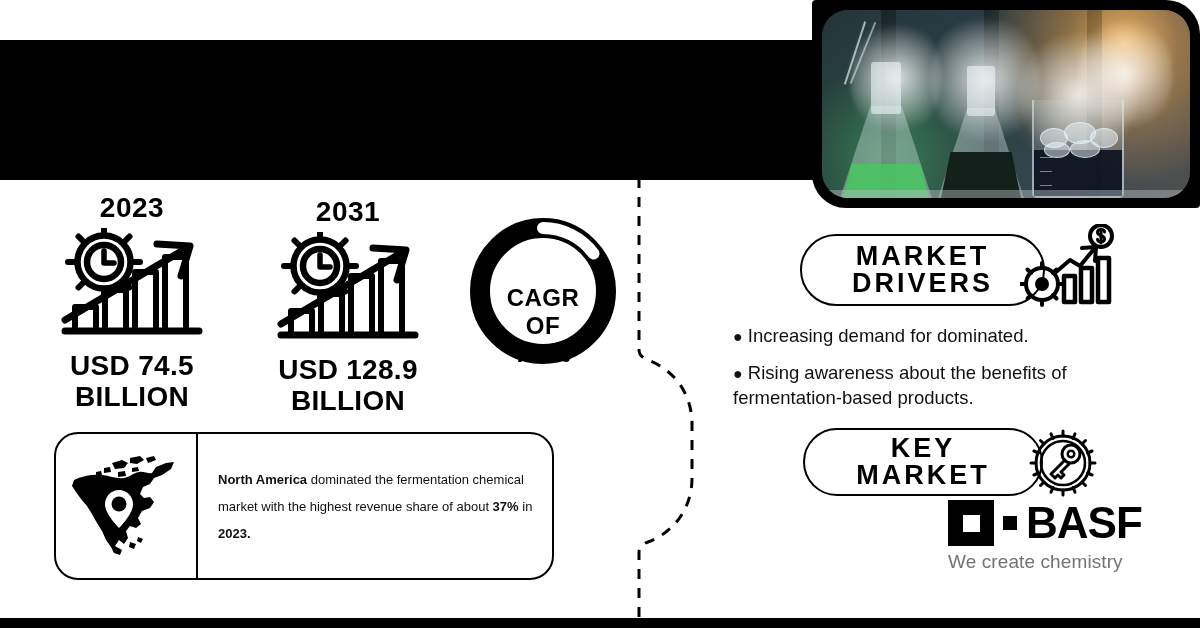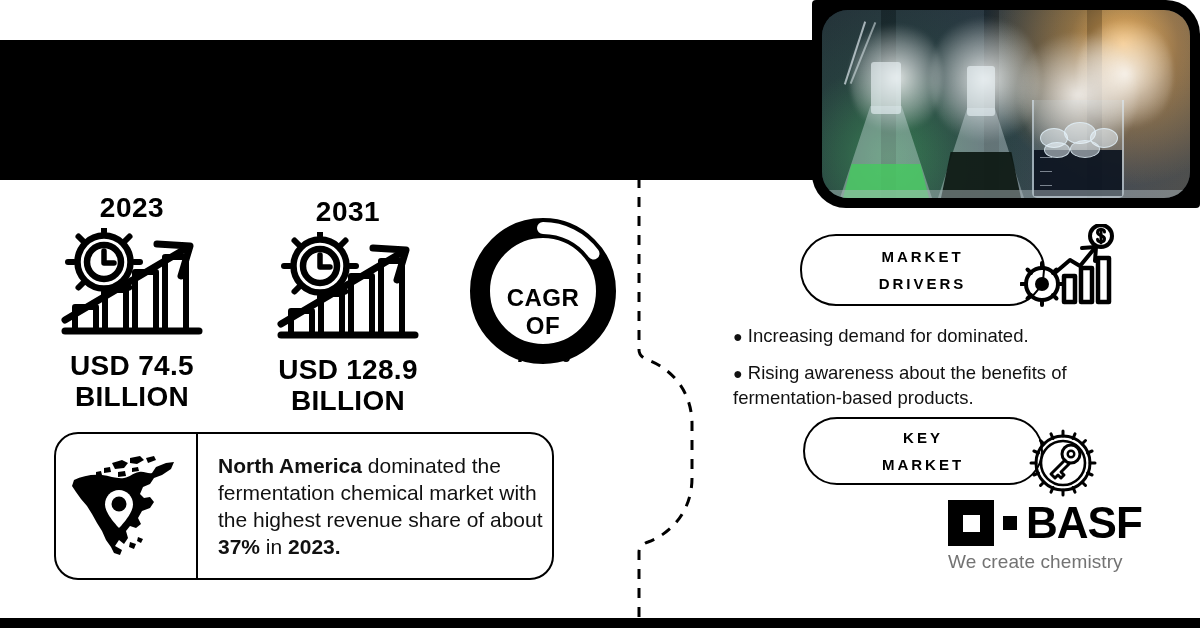--- a/index.html
+++ b/index.html
@@ -131,33 +131,33 @@
     box-sizing:border-box;
     display:flex;align-items:stretch;
   }
   .na-map{
     width:140px;display:flex;align-items:center;justify-content:center;
     border-right:2.5px solid #000;
   }
   .na-text{
     flex:1;display:flex;align-items:center;
     padding:0 2px 0 20px;
-    font-size:21px;line-height:27px;color:#111;
+    font-size:13px;line-height:27px;color:#111;
   }
   .na-text b{font-weight:bold;}
 
   
   .pill{
     position:absolute;
     box-sizing:border-box;
     border:2.5px solid #000;
     border-radius:80px;
     display:flex;align-items:center;justify-content:center;
     text-align:center;
-    font-size:15px;font-weight:bold;letter-spacing:3px;color:#000;
+    font-size:27px;font-weight:bold;letter-spacing:3px;color:#000;
     line-height:27px;
     background:#fff;
   }
 
   
   .bullets{
     position:absolute;left:733px;top:324px;width:380px;
     font-size:18.5px;line-height:24px;color:#111;
   }
   .bullets .b{margin-bottom:12px;display:block;}
@@ -383,21 +383,21 @@
       <path d="M81 5 L81 19" stroke-width="3"></path>
       <path d="M84.5 8 C84.5 6.2 83 5.5 81 5.5 C79 5.5 77.5 6.6 77.5 8.4 C77.5 12 84.5 11 84.5 14.8 C84.5 16.6 83 17.8 81 17.8 C79 17.8 77.5 17 77.5 15.2" stroke-width="3" fill="none"></path>
     </svg>
   </div>
 
   <div class="bullets">
     <span class="b"><span class="dot">●</span> <span>Increasing demand for dominated.</span></span>
     <span class="b"><span class="dot">●</span> <span>Rising awareness about the benefits of fermentation-based products.</span></span>
   </div>
 
-  <div class="pill" style="left:803px;top:417px;width:240px;height:68px;">
+  <div class="pill" style="left:803px;top:428px;width:240px;height:68px;">
     <div>
       <div>KEY</div>
       <div>MARKET</div>
     </div>
   </div>
   <div style="position:absolute;left:1025px;top:425px;width:76px;height:76px;">
     <svg width="76" height="76" viewBox="0 0 76 76" fill="none" stroke="#000" stroke-width="3" stroke-linecap="round" stroke-linejoin="round">
       <circle cx="38" cy="38" r="27"></circle>
       <g stroke-width="3">
         <path d="M38 11 l0 -5"></path>

